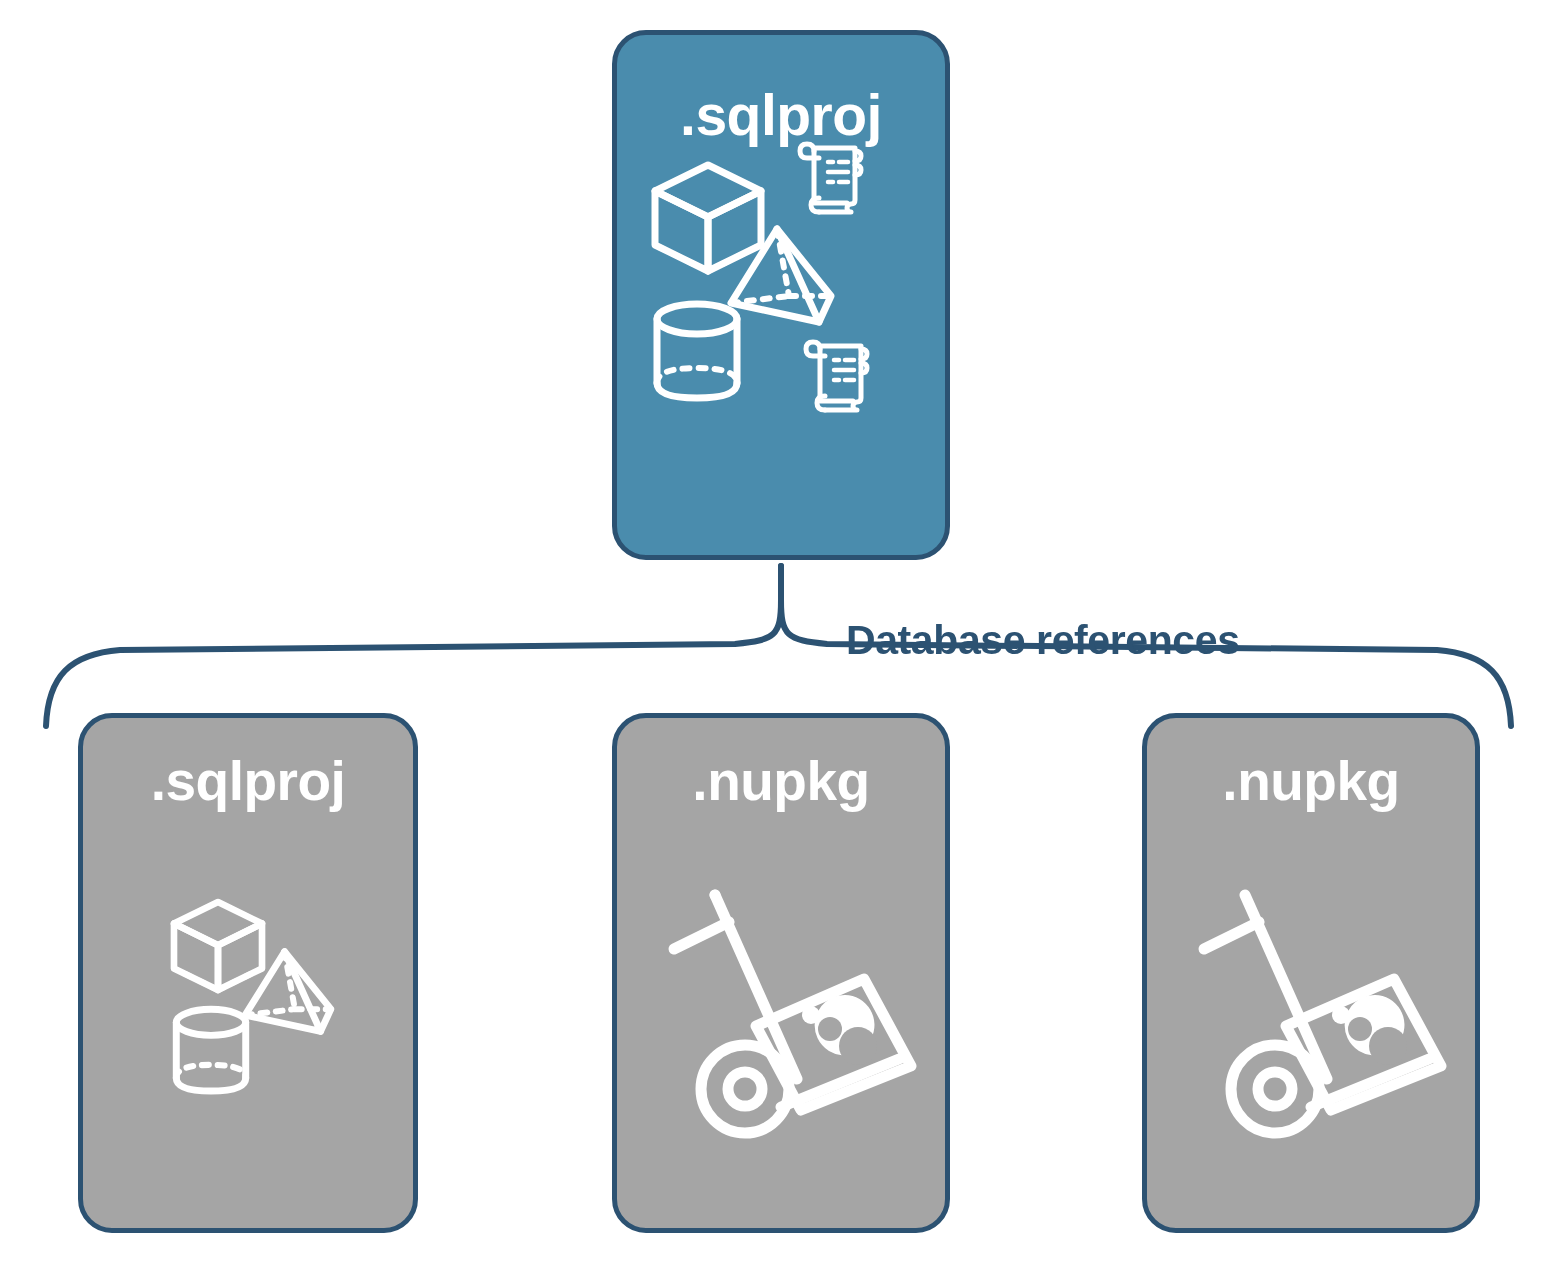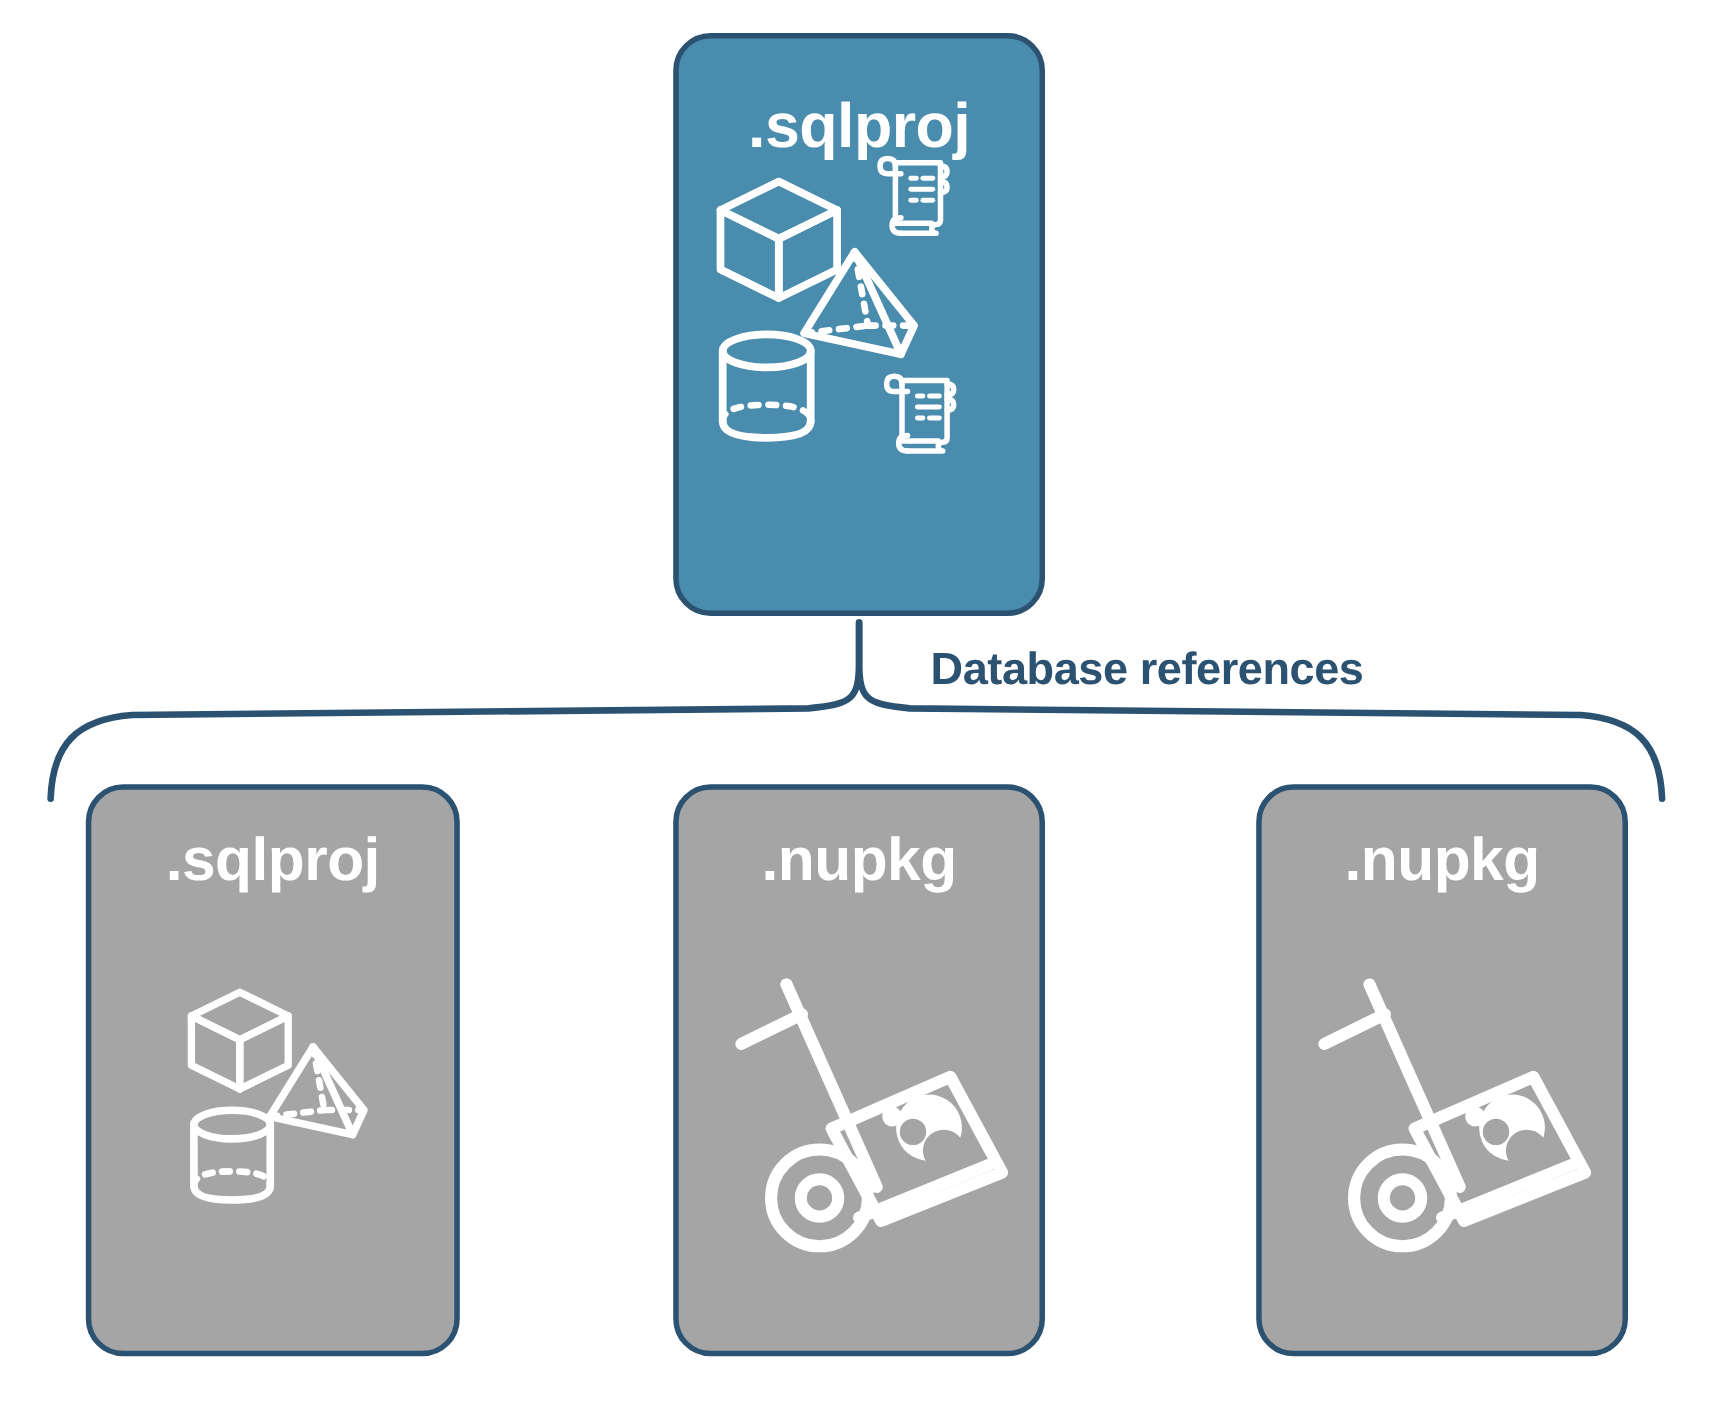--- a/index.html
+++ b/index.html
@@ -51,21 +51,21 @@
 
   .brace-layer {
     position: absolute;
     left: 0; top: 0;
     width: 1566px; height: 1274px;
     pointer-events: none;
   }
   .edge-label {
     position: absolute;
     left: 846px;
-    top: 585px;
+    top: 617px;
     color: #2c5272;
     font-size: 41px;
     font-weight: bold;
     letter-spacing: -0.4px;
     white-space: nowrap;
     user-select: none;
   }
 </style>
 </head>
 <body>

